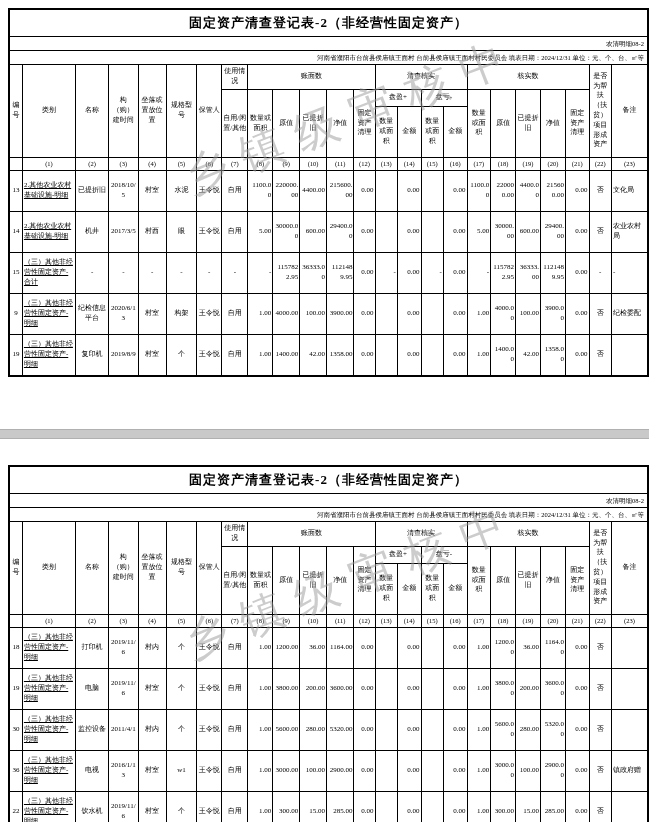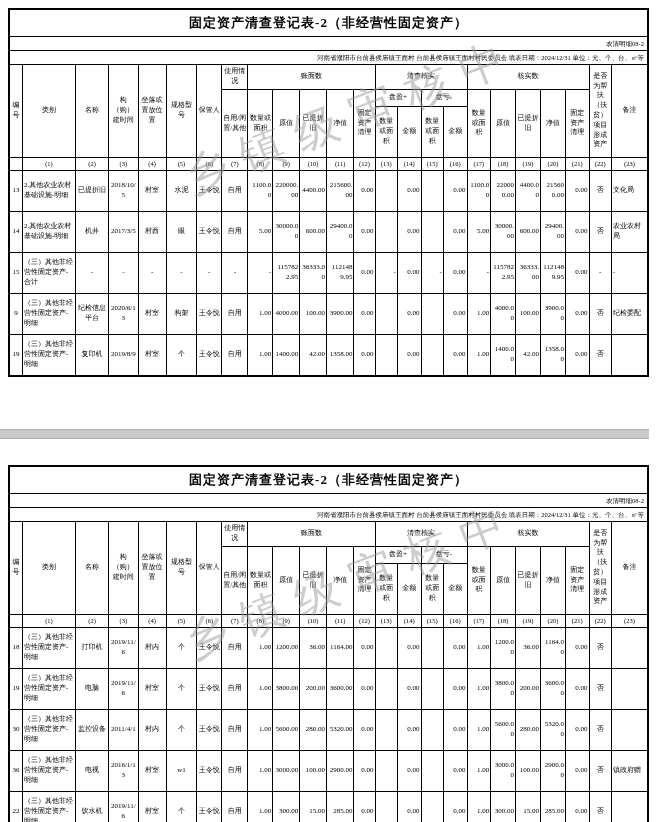--- a/index.html
+++ b/index.html
@@ -28,21 +28,21 @@
     overflow:hidden;
   }
   .title-cell{font-size:13px;font-weight:bold;height:24px;letter-spacing:1px;}
   .code-cell{text-align:right;font-size:6.5px;height:11px;padding-right:3px;}
   .info-cell{text-align:right;font-size:6.5px;height:11px;padding-right:3px;white-space:nowrap;}
   tr.h1 th{height:22px;}
   tr.h2 th{height:14px;}
   tr.h3 th{height:48px;}
   tr.nums td{height:10px;font-size:6.5px;}
   tbody.data td{height:38px;}
-  td.c1{text-align:left;}
+  td.c1{text-align:left;text-decoration:underline;}
   td.c8,td.c9,td.c10,td.c11,td.c12,td.c13,td.c14,td.c15,td.c16,
   td.c17,td.c18,td.c19,td.c20,td.c21{text-align:right;}
   td.c23{text-align:left;}
   .watermark{
     position:absolute;left:178px;top:150px;
     font-size:44px;letter-spacing:15px;white-space:nowrap;
     color:#9a9a9a;opacity:0.5;
     transform:rotate(-21deg);transform-origin:left center;
     pointer-events:none;z-index:5;font-family:"Liberation Sans","DejaVu Sans",sans-serif;
   }

